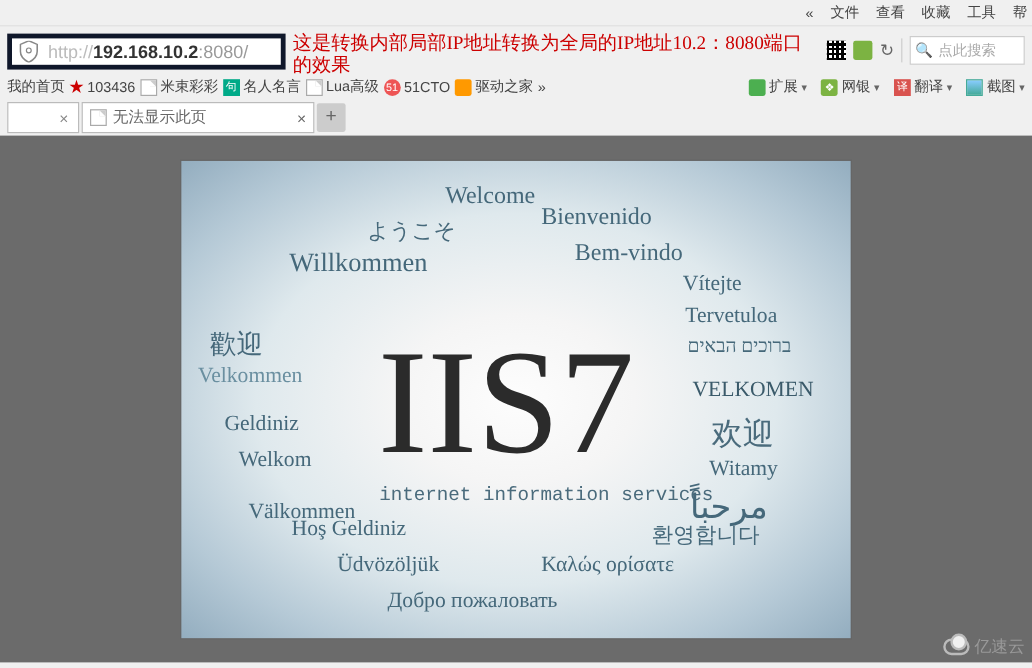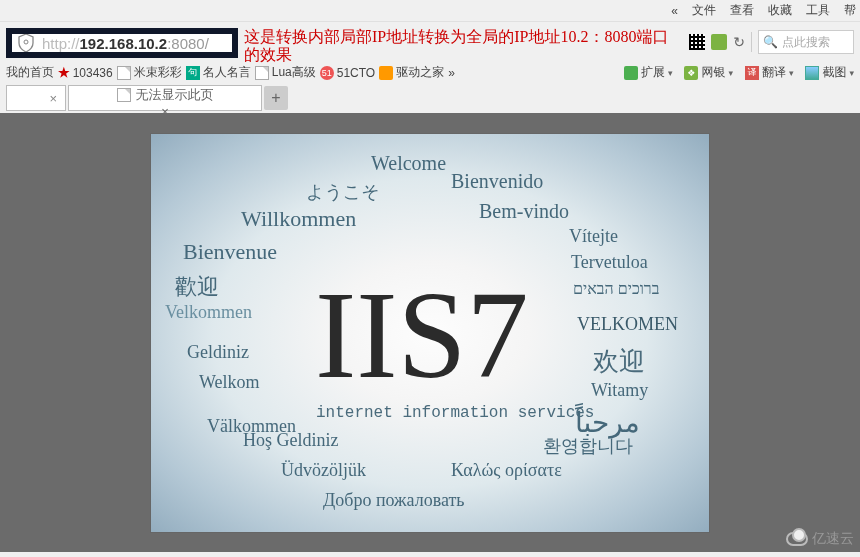--- a/index.html
+++ b/index.html
@@ -29,21 +29,21 @@
 .address-section {
   display: flex;
   align-items: flex-start;
   padding: 6px 6px 2px 6px;
   position: relative;
 }
 
 .url-bar {
   display: flex;
   align-items: center;
-  border: 6px solid #0f172a;
+  border: 4px solid #0f172a;
   height: 30px;
   background: #fff;
   width: 232px;
 }
 .shield {
   width: 28px;
   height: 100%;
   display: flex;
   align-items: center;
   justify-content: center;
@@ -122,21 +122,20 @@
 }
 .close-start { width:60px; height:26px; background:#fff; border:1px solid #bbb; display:flex; align-items:center; justify-content:flex-end; padding-right:8px; font-size:13px; color:#888;}
 .tab {
   display:flex; align-items:center; justify-content:space-between;
   width: 194px; height:26px;
   background:#fff;
   border:1px solid #bbb;
   padding: 0 6px;
   font-size:13px;
   color:#666;
-  flex-direction:column;
 }
 .tab-left { display:flex; align-items:center; gap:5px;}
 .new-tab {
   width:24px; height:24px; background:#ccc; color:#666;
   display:flex;align-items:center;justify-content:center;
   font-size:16px; border-radius:2px;
 }
 
 .content {
   position: relative;
@@ -299,21 +298,20 @@
 <div class="content">
   <div class="iis-box" id="iis-box">
     <div class="logo">IIS7</div>
     <div class="tagline">internet information services</div>
   <div class="word" style="left: 220px; top: 18px; font-size: 20px;">Welcome</div>
       <div class="word" style="left: 300px; top: 36px; font-size: 20px;">Bienvenido</div>
       <div class="word" style="left: 155px; top: 46px; font-size: 18px;">ようこそ</div>
       <div class="word" style="left: 328px; top: 66px; font-size: 20px;">Bem-vindo</div>
       <div class="word" style="left: 90px; top: 72px; font-size: 22px;">Willkommen</div>
       <div class="word" style="left: 418px; top: 92px; font-size: 18px;">Vítejte</div>
-      <div class="word" style="left: 32px; top: 105px; font-size: 22px;">Bienvenue</div>
       <div class="word" style="left: 420px; top: 118px; font-size: 18px;">Tervetuloa</div>
       <div class="word" style="left: 24px; top: 138px; font-size: 22px;">歡迎</div>
       <div class="word" style="left: 422px; top: 146px; font-size: 16px;">ברוכים הבאים</div>
       <div class="word" style="left: 14px; top: 168px; font-size: 18px; color: rgb(106, 143, 160);">Velkommen</div>
       <div class="word" style="left: 426px; top: 180px; font-size: 18px; color: rgb(58, 90, 106);">VELKOMEN</div>
       <div class="word" style="left: 36px; top: 208px; font-size: 18px;">Geldiniz</div>
       <div class="word" style="left: 442px; top: 210px; font-size: 26px; color: rgb(74, 107, 124);">欢迎</div>
       <div class="word" style="left: 48px; top: 238px; font-size: 18px;">Welkom</div>
       <div class="word" style="left: 440px; top: 246px; font-size: 18px;">Witamy</div>
       <div class="word" style="left: 56px; top: 266px; font-size: 18px; margin-top: 16px;">Välkommen</div>

